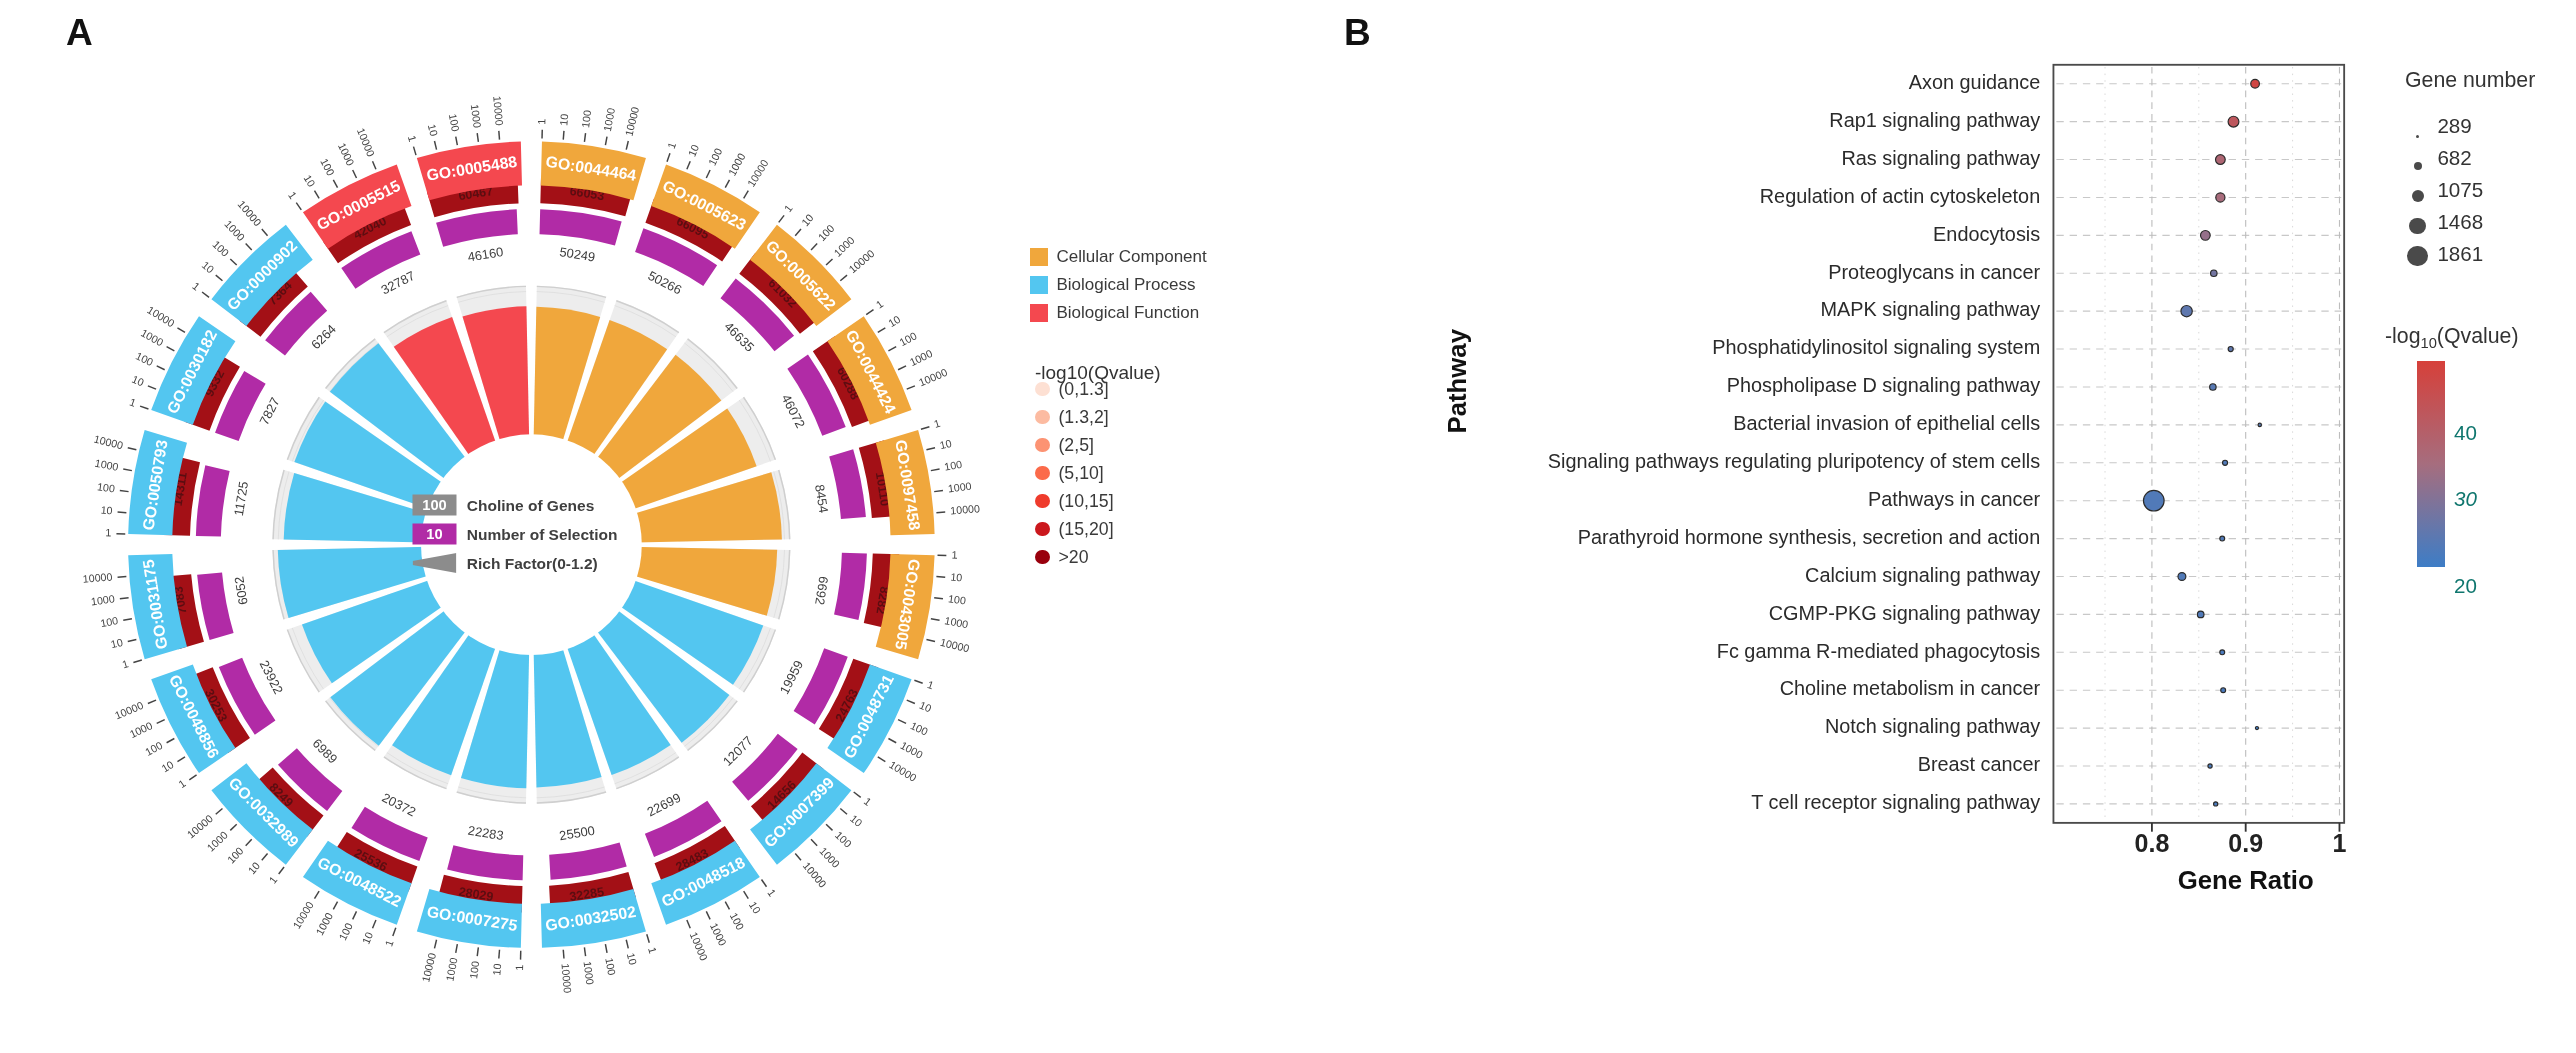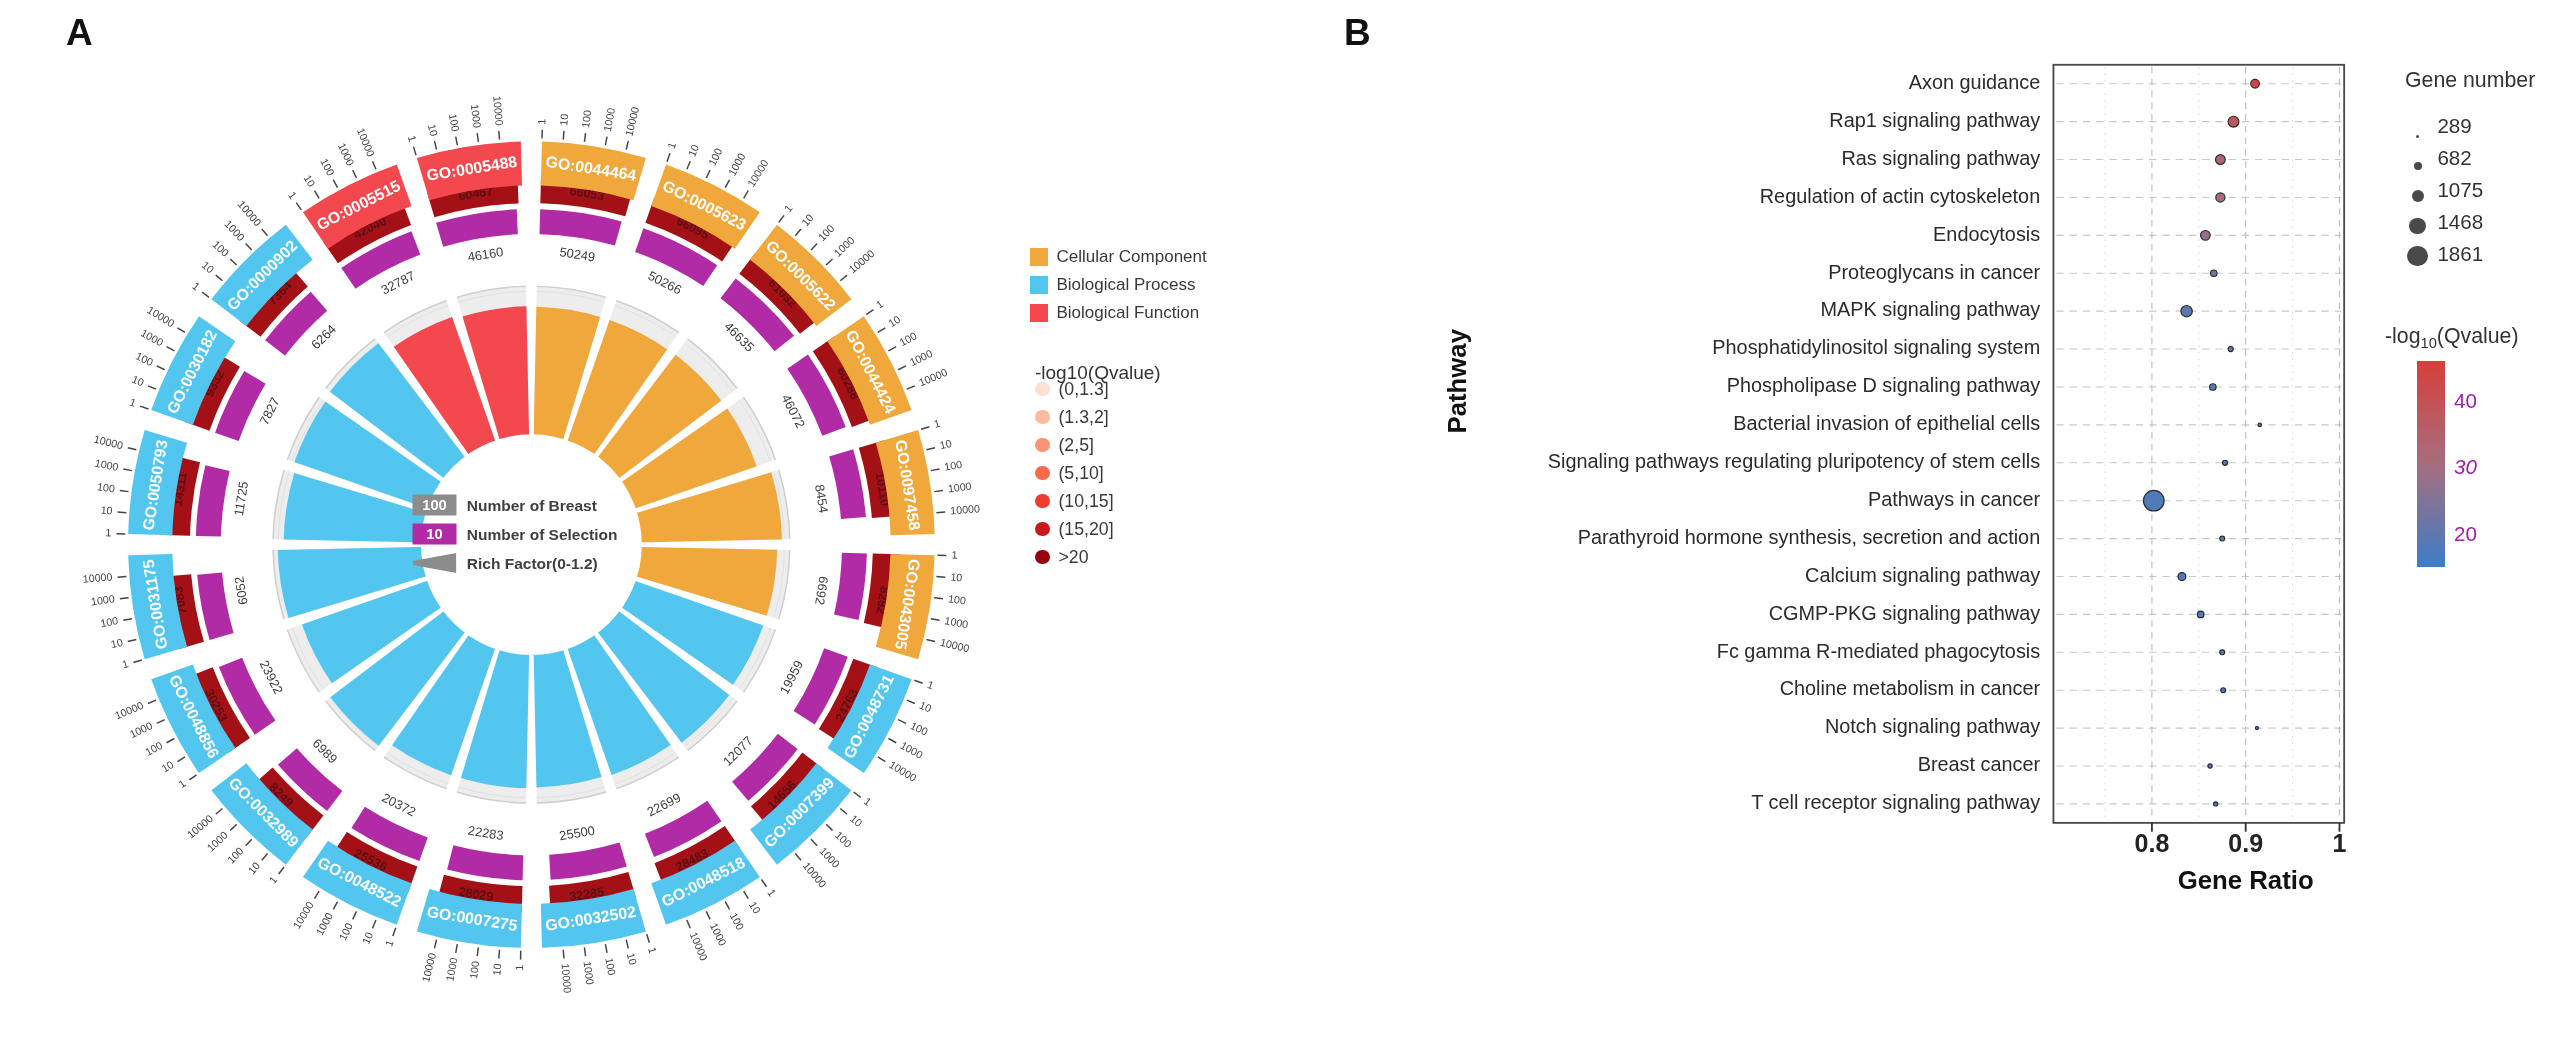--- a/index.html
+++ b/index.html
@@ -30,21 +30,21 @@
   #b-size-legend{position:absolute;left:2405px;top:68px;}
   #b-size-title{font-size:21.3px;color:#333;margin-bottom:13.2px;}
   .s-row{display:flex;align-items:flex-end;height:32px;}
   .s-dot-cell{width:25px;display:flex;align-items:center;justify-content:center;}
   .s-dot{border-radius:50%;background:#4a4a4a;}
   .s-label{font-size:20.6px;color:#333;margin-left:7.4px;}
   
   #b-color-title{position:absolute;left:2385px;top:324px;font-size:21.3px;color:#333;}
   #b-color-title sub{font-size:14.7px;}
   #b-colorbar{position:absolute;left:2417px;top:361px;width:28px;height:206px;}
-  .cb-label{position:absolute;left:2454px;font-size:20.6px;color:#a21caf;}
+  .cb-label{position:absolute;left:2454px;font-size:20.6px;color:#0f766e;margin-top:32px;}
 </style>
 </head>
 <body>
 
 <div id="page">
   <svg id="fig" width="2576" height="1054" viewBox="0 0 3500 1432">
       <g>
         <g>
           <path d="M729.3717317989416,388.0771994168544 A352,352 0 0 1 823.739192524454,403.0235368687123 L779.8063593888943,548.5361004935866 A200,200 0 0 0 726.1884839766714,540.0438633050309 Z" fill="#EDEDED"></path>
           <path d="M729.3507893790583,389.07698010032925 A351,351 0 0 1 823.4501607275096,403.9808563662444" fill="none" stroke="#CFCFCF" stroke-width="2"></path>
@@ -612,21 +612,21 @@
       </div>
       <div class="q-row">
         <span class="q-dot" style="background: rgb(153, 0, 13);"></span>
         <span class="q-label">&gt;20</span>
       </div>
     </div>
 
   <div id="a-center-legend">
     <div class="c-row">
       <span class="c-box" style="background: rgb(140, 140, 140);">100</span>
-      <span class="c-label">Number of Breast</span>
+      <span class="c-label">Choline of Genes</span>
     </div>
     <div class="c-row">
       <span class="c-box" style="background: rgb(177, 43, 166);">10</span>
       <span class="c-label">Number of Selection</span>
     </div>
     <div class="c-row">
       <span class="c-wedge"></span>
       <span class="c-label">Rich Factor(0-1.2)</span>
     </div>
   </div>
@@ -664,15 +664,15 @@
           </span>
           <span class="s-label">1861</span>
         </div>
       </div>
   </div>
 
   <div id="b-color-title"><span>-log</span><sub>10</sub><span>(Qvalue)</span></div>
   <div id="b-colorbar" style="background: linear-gradient(rgb(214, 64, 58), rgb(166, 109, 126), rgb(61, 125, 198));"></div>
 <div class="cb-label" style="top: 389px;">40</div>
     <div class="cb-label" style="top: 455px; font-style: italic;">30</div>
-    <div class="cb-label" style="top: 522px;">20</div>
+    <div class="cb-label" style="top: 542px;">20</div>
   </div>
 
 
 </body></html>

